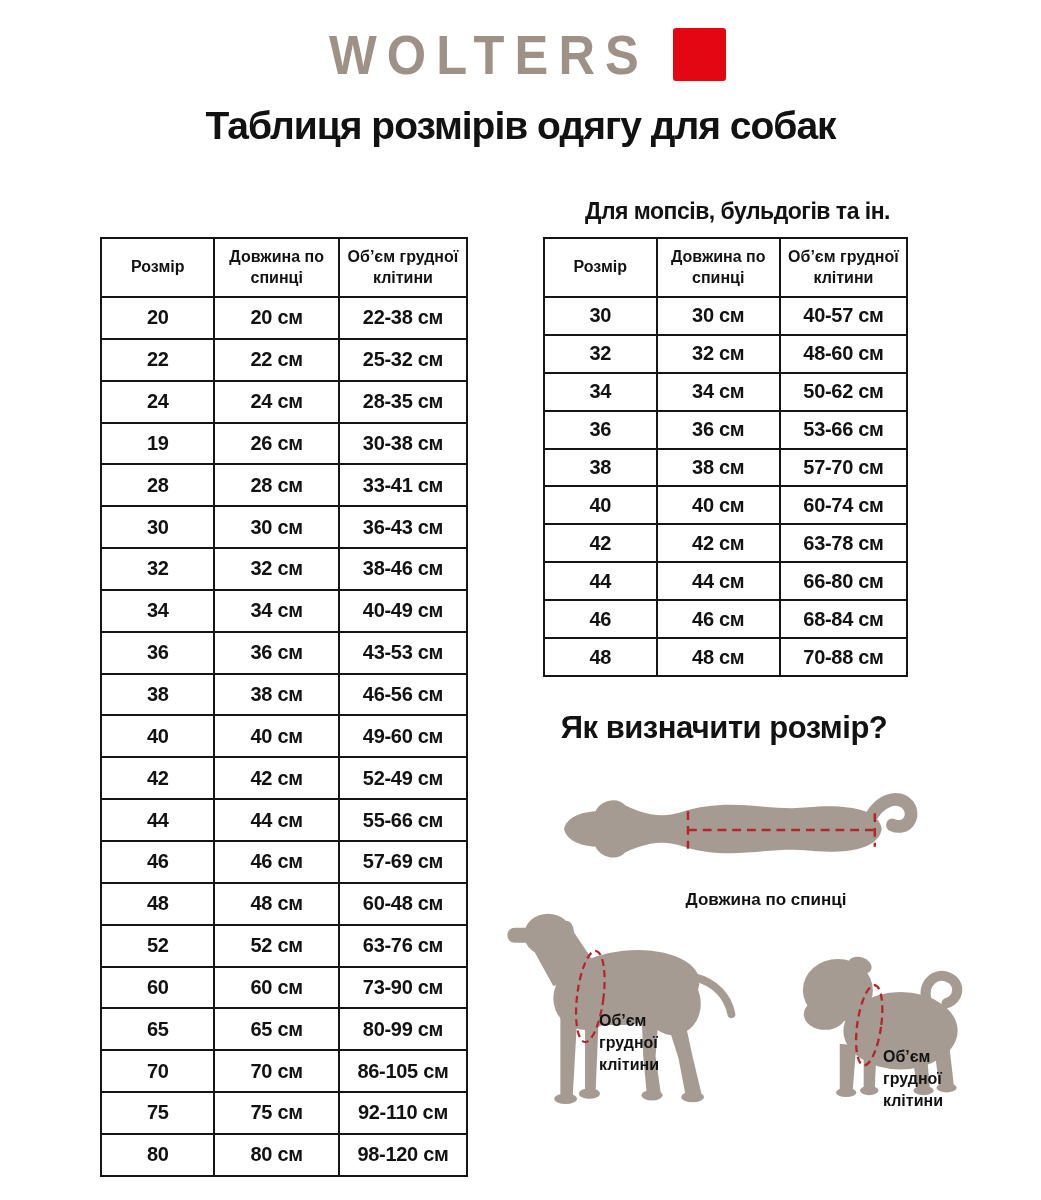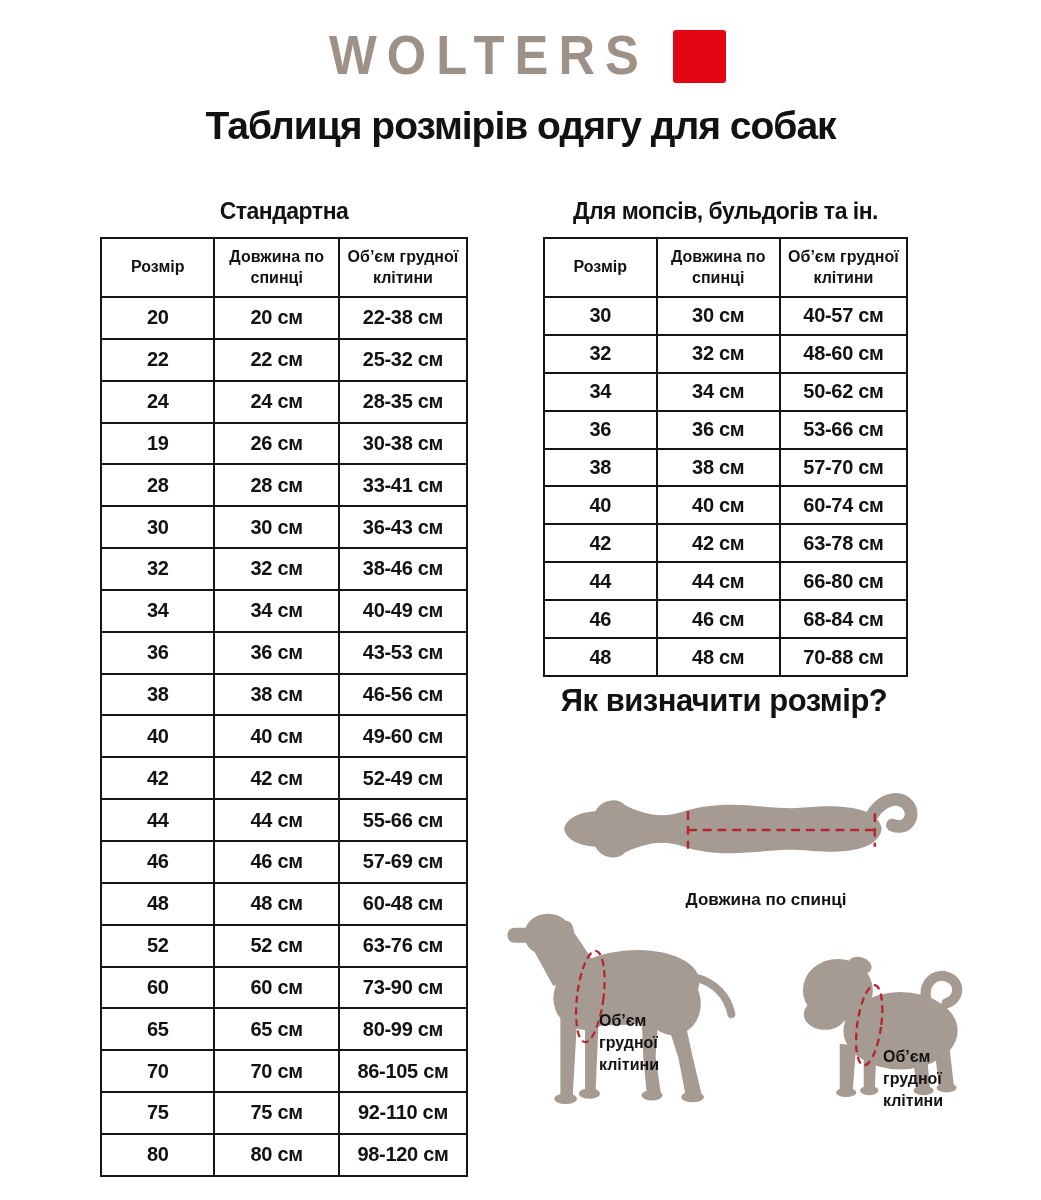--- a/index.html
+++ b/index.html
@@ -1,38 +1,38 @@
 <!DOCTYPE html>
 <html><head>
 <meta charset="utf-8">
 <style>
   html,body{margin:0;padding:0;background:#ffffff;}
   .page{
     position:relative;width:1041px;height:1200px;background:#ffffff;overflow:hidden;
     font-family:"Liberation Sans",sans-serif;font-weight:bold;color:#121212;
   }
   
-  .logo-row{position:absolute;left:0;top:28px;width:100%;display:flex;align-items:flex-end;justify-content:center;}
+  .logo-row{position:absolute;left:0;top:28px;width:100%;display:flex;align-items:flex-start;justify-content:center;}
   .logo-text{font-size:55px;letter-spacing:11px;transform:scaleX(.92);line-height:1;}
   .logo-square{width:53px;height:53px;border-radius:3px;margin-left:10px;display:inline-block;}
   .page-title{position:absolute;left:0;top:104px;width:100%;text-align:center;font-size:39px;letter-spacing:-1px;}
   
   .section-title{position:absolute;font-size:23px;text-align:center;letter-spacing:-.5px;}
   .st-left{left:100px;top:198px;width:368px;}
-  .st-right{left:543px;top:198px;width:365px;}
+  .st-right{left:555px;top:198px;width:365px;}
   
   .size-table{position:absolute;border-collapse:collapse;table-layout:fixed;}
   .size-table th,.size-table td{border:2px solid #151515;text-align:center;vertical-align:middle;padding:0;}
   .size-table th{font-size:16px;line-height:1.3;}
   .size-table td{font-size:20px;letter-spacing:-.3px;}
   .size-table thead tr{height:59px;}
   .tbl-left{left:100px;top:237px;width:368px;height:940px;}
   .tbl-right{left:543px;top:237px;width:365px;height:440px;}
   
-  .guide-title{position:absolute;left:488px;top:683px;width:472px;text-align:center;font-size:31px;letter-spacing:-.5px;}
+  .guide-title{position:absolute;left:488px;top:710px;width:472px;text-align:center;font-size:31px;letter-spacing:-.5px;}
   .guide-svg{position:absolute;}
   .svg-topview{left:558px;top:768px;width:374px;height:118px;}
   .svg-standing{left:502px;top:896px;width:256px;height:216px;}
   .svg-pug{left:790px;top:946px;width:198px;height:152px;}
   .measure-label{position:absolute;z-index:2;font-size:16px;line-height:1.38;}
   .lbl-back{left:600px;top:888px;width:332px;text-align:center;font-size:17px;}
   .lbl-chest-1{left:599px;top:1010px;width:92px;}
   .lbl-chest-2{left:883px;top:1046px;width:92px;}
 </style>
 </head>
@@ -40,21 +40,20 @@
 
 <div class="page">
 
   <div class="logo-row">
     <span class="logo-text" style="color: rgb(158, 145, 135);">WOLTERS</span>
     <span class="logo-square" style="background: rgb(227, 6, 19);"></span>
   </div>
 
   <div class="page-title">Таблиця розмірів одягу для собак</div>
 
-  <div class="section-title st-left">Стандартна</div>
   <div class="section-title st-right">Для мопсів, бульдогів та ін.</div>
 
   <table class="size-table tbl-left">
       <colgroup>
         <col style="width: 31%;">
         <col style="width: 34%;">
         <col style="width: 35%;">
       </colgroup>
       <thead>
         <tr>

